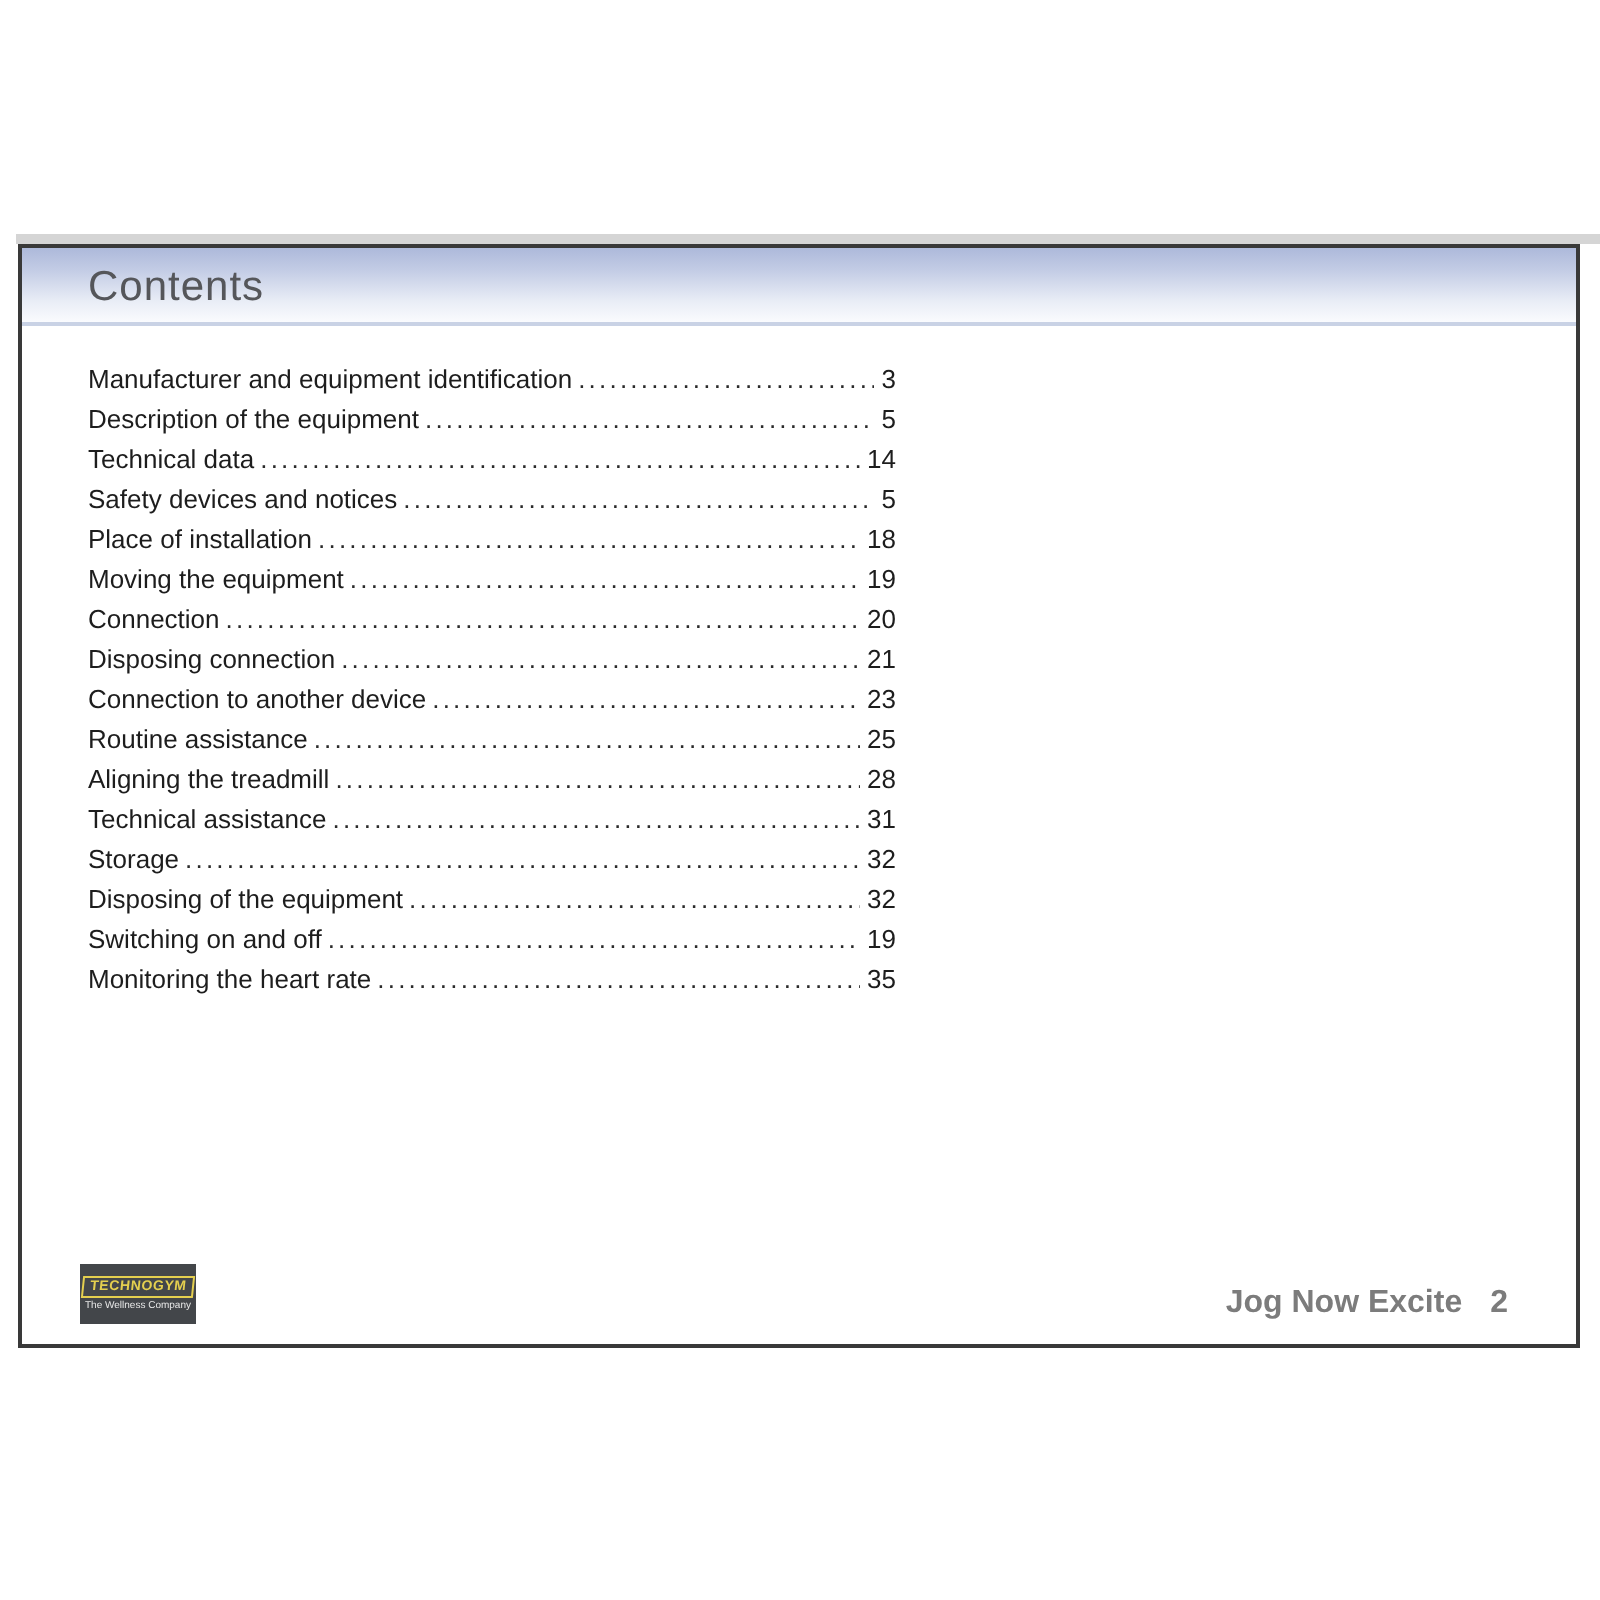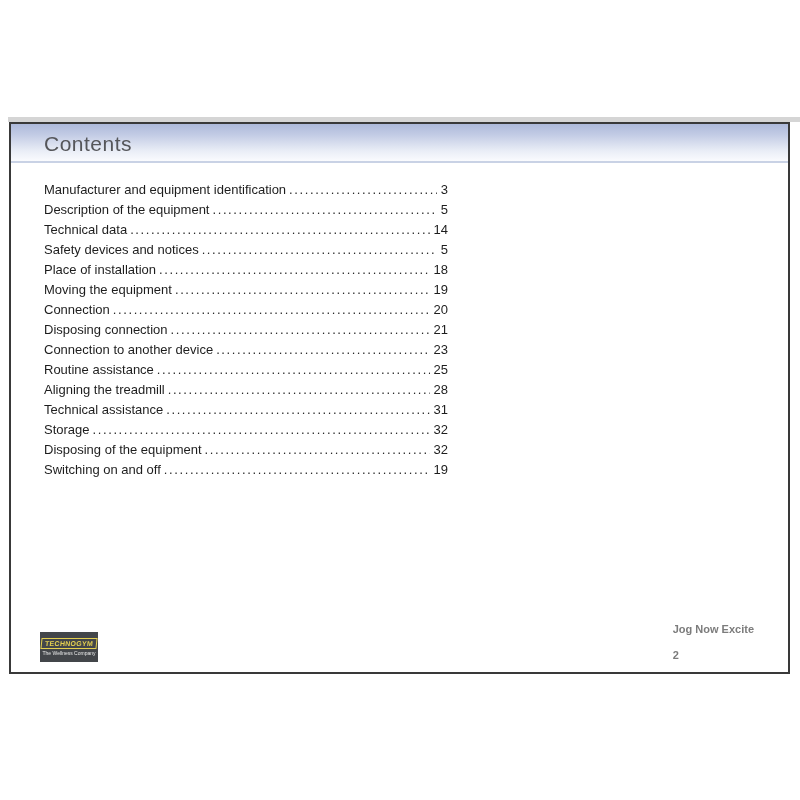--- a/index.html
+++ b/index.html
@@ -106,23 +106,22 @@
     white-space: nowrap;
   }
   .page-footer {
     position: absolute;
     right: 34px;
     bottom: 11px;
     display: flex;
     align-items: baseline;
     gap: 14px;
     color: #7c7c7c;
-    font-size: 11px;
+    font-size: 16px;
     font-weight: bold;
-    flex-direction: column;
   }
 </style>
 </head>
 <body>
 
 <div class="canvas">
 
   <div class="page-edge-strip"></div>
 
   <div class="doc-page">
@@ -216,20 +215,25 @@
         <span class="toc-dots"></span>
         <span class="toc-num">32</span>
       </div>
 
       <div class="toc-row">
         <span class="toc-label">Switching on and off</span>
         <span class="toc-dots"></span>
         <span class="toc-num">19</span>
       </div>
 
+      <div class="toc-row">
+        <span class="toc-label">Monitoring the heart rate</span>
+        <span class="toc-dots"></span>
+        <span class="toc-num">35</span>
+      </div>
 
     </div>
 
     <div class="brand-logo">
       <span class="brand-mark">TECHNOGYM</span>
       <span class="brand-tagline">The Wellness Company</span>
     </div>
 
     <div class="page-footer">
       <span>Jog Now Excite</span>

